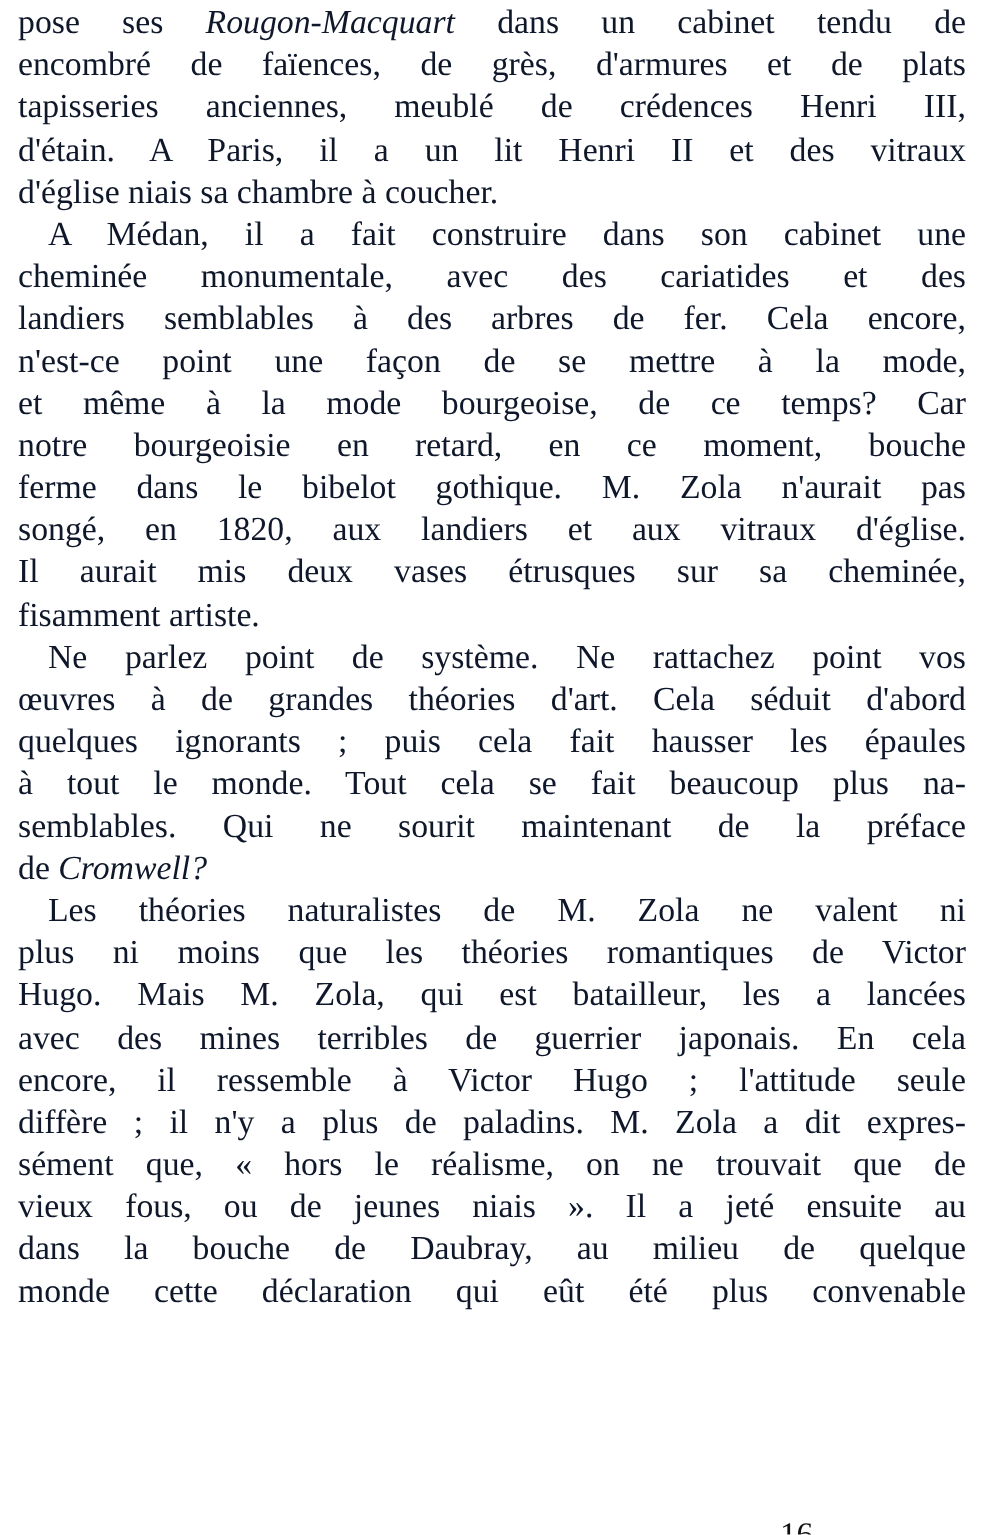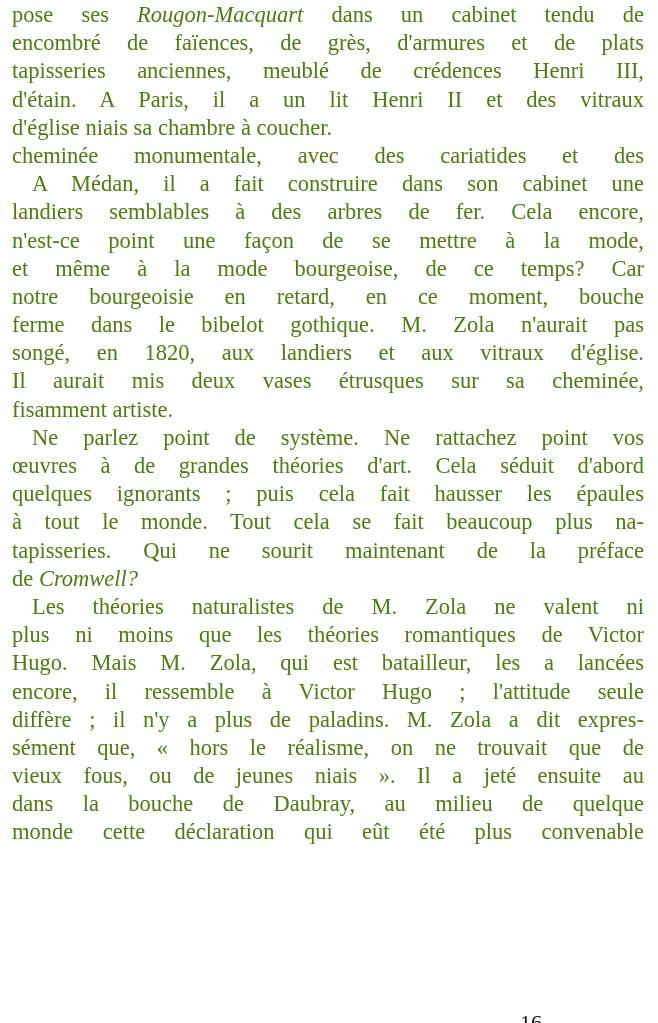--- a/index.html
+++ b/index.html
@@ -1,20 +1,20 @@
 <!DOCTYPE html>
 <html><head>
 <meta charset="utf-8">
 <style>
   html, body { margin: 0; padding: 0; background: #ffffff; }
   body { width: 658px; height: 1023px; overflow: hidden; position: relative; }
   .page {
     position: absolute; left: 12px; top: 1px; width: 632px;
     font-family: "Liberation Serif", "DejaVu Serif", serif;
-    font-size: 22.5px; line-height: 28.2px; color: #4d7c0f;
+    font-size: 22.5px; line-height: 28.2px; color: #0f172a;
     font-stretch: condensed;
   }
   .line { display: block; white-space: nowrap; text-align: justify; text-align-last: justify; height: 28.2px; }
   .line.last { text-align-last: left; }
   .line.indent { padding-left: 20px; }
   .it { font-style: italic; }
   .folio {
     position: absolute; left: 0; top: 1012px; width: 658px; height: 11px; overflow: hidden;
   }
   .folio span {
@@ -27,43 +27,44 @@
 
 <div class="page" id="page">
     <div>
       <span class="line"><span>pose ses </span><span class="it">Rougon-Macquart</span><span> dans un cabinet tendu de</span></span>
       <span class="line"><span>encombré de faïences, de grès, d'armures et de plats</span></span>
       <span class="line"><span>tapisseries anciennes, meublé de crédences Henri III,</span></span>
       <span class="line"><span>d'étain. A Paris, il a un lit Henri II et des vitraux</span></span>
       <span class="line last"><span>d'église niais sa chambre à coucher.</span></span>
     </div>
     <div>
+      <span class="line indent"><span>A Médan, il a fait construire dans son cabinet une</span></span>
       <span class="line"><span>cheminée monumentale, avec des cariatides et des</span></span>
-      <span class="line indent"><span>A Médan, il a fait construire dans son cabinet une</span></span>
       <span class="line"><span>landiers semblables à des arbres de fer. Cela encore,</span></span>
       <span class="line"><span>n'est-ce point une façon de se mettre à la mode,</span></span>
       <span class="line"><span>et même à la mode bourgeoise, de ce temps? Car</span></span>
       <span class="line"><span>notre bourgeoisie en retard, en ce moment, bouche</span></span>
       <span class="line"><span>ferme dans le bibelot gothique. M. Zola n'aurait pas</span></span>
       <span class="line"><span>songé, en 1820, aux landiers et aux vitraux d'église.</span></span>
       <span class="line"><span>Il aurait mis deux vases étrusques sur sa cheminée,</span></span>
       <span class="line last"><span>fisamment artiste.</span></span>
     </div>
     <div>
       <span class="line indent"><span>Ne parlez point de système. Ne rattachez point vos</span></span>
       <span class="line"><span>œuvres à de grandes théories d'art. Cela séduit d'abord</span></span>
       <span class="line"><span>quelques ignorants ; puis cela fait hausser les épaules</span></span>
       <span class="line"><span>à tout le monde. Tout cela se fait beaucoup plus na-</span></span>
-      <span class="line"><span>tapisseries. Qui ne sourit maintenant de la préface</span></span>
+      <span class="line"><span>semblables. Qui ne sourit maintenant de la préface</span></span>
       <span class="line last"><span>de </span><span class="it">Cromwell?</span></span>
     </div>
     <div>
       <span class="line indent"><span>Les théories naturalistes de M. Zola ne valent ni</span></span>
       <span class="line"><span>plus ni moins que les théories romantiques de Victor</span></span>
       <span class="line"><span>Hugo. Mais M. Zola, qui est batailleur, les a lancées</span></span>
+      <span class="line"><span>avec des mines terribles de guerrier japonais. En cela</span></span>
       <span class="line"><span>encore, il ressemble à Victor Hugo ; l'attitude seule</span></span>
       <span class="line"><span>diffère ; il n'y a plus de paladins. M. Zola a dit expres-</span></span>
       <span class="line"><span>sément que, « hors le réalisme, on ne trouvait que de</span></span>
       <span class="line"><span>vieux fous, ou de jeunes niais ». Il a jeté ensuite au</span></span>
       <span class="line"><span>dans la bouche de Daubray, au milieu de quelque</span></span>
       <span class="line"><span>monde cette déclaration qui eût été plus convenable</span></span>
     </div>
   </div>
 <div class="folio">
   <span>16</span>

